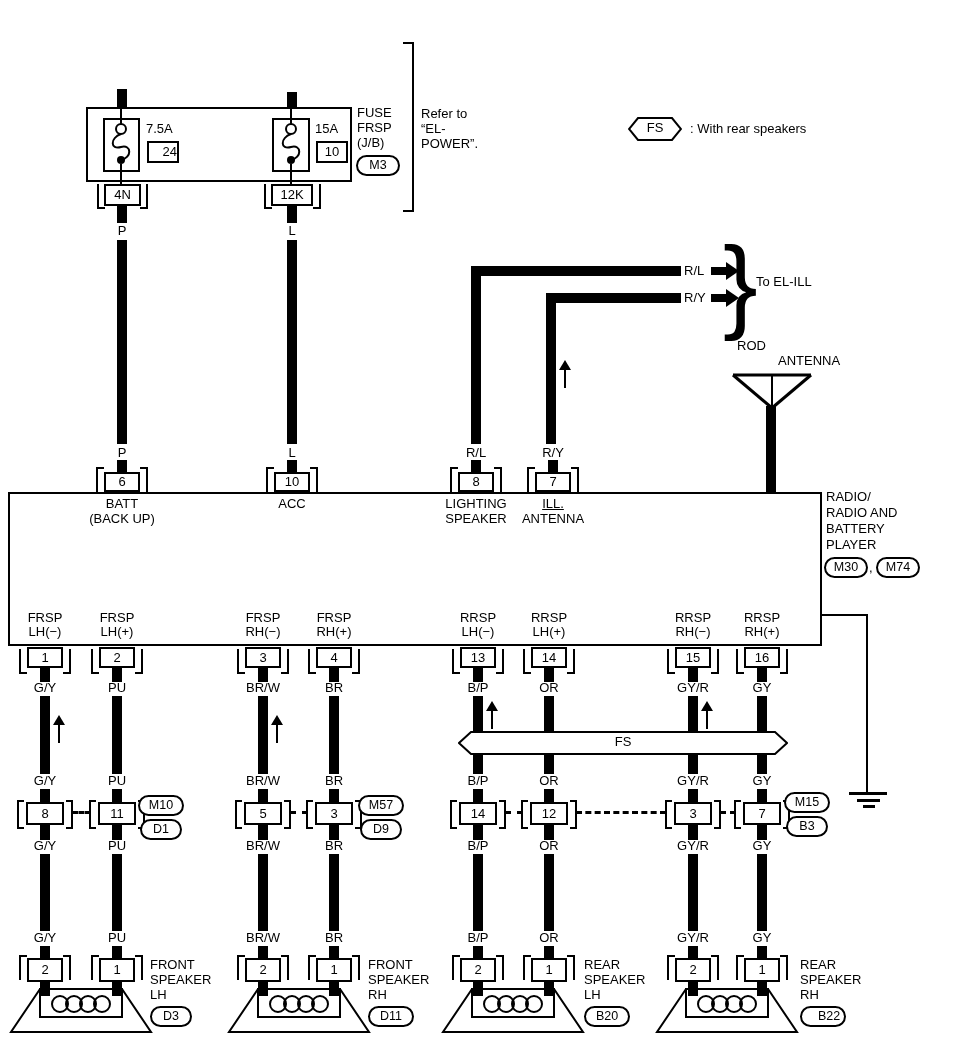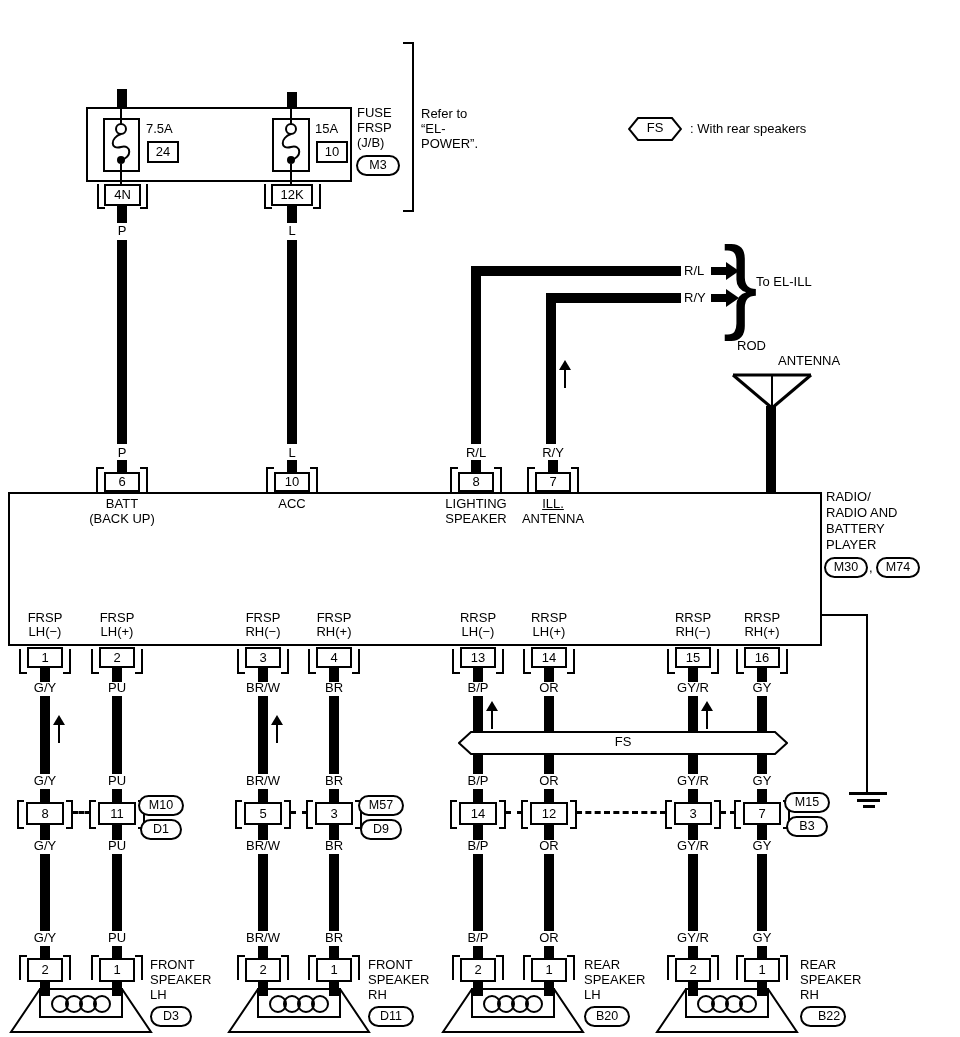--- a/index.html
+++ b/index.html
@@ -54,21 +54,21 @@
   <div class="box" style="left:103px;top:118px;width:37px;height:54px;">
     <svg width="33" height="50">
       <line x1="16" y1="0" x2="16" y2="4" stroke="#000" stroke-width="2"></line>
       <circle cx="16" cy="9" r="5" fill="#fff" stroke="#000" stroke-width="2"></circle>
       <path d="M16,14 C5,18 5,30 16,27 C27,24 27,38 16,40" fill="none" stroke="#000" stroke-width="2"></path>
       <circle cx="16" cy="40" r="4" fill="#000"></circle>
       <line x1="16" y1="44" x2="16" y2="50" stroke="#000" stroke-width="2"></line>
     </svg>
   </div>
   <div class="t" style="left:146px;top:122px;">7.5A</div>
-  <div class="box" style="left:147px;top:141px;width:32px;height:22px;text-align:center;font-size:13px;line-height:18px;">24</div>
+  <div class="box" style="left:147px;top:141px;width:32px;height:22px;text-align:right;font-size:13px;line-height:18px;">24</div>
   <div class="box" style="left:272px;top:118px;width:38px;height:54px;">
     <svg width="34" height="50">
       <line x1="17" y1="0" x2="17" y2="4" stroke="#000" stroke-width="2"></line>
       <circle cx="17" cy="9" r="5" fill="#fff" stroke="#000" stroke-width="2"></circle>
       <path d="M17,14 C6,18 6,30 17,27 C28,24 28,38 17,40" fill="none" stroke="#000" stroke-width="2"></path>
       <circle cx="17" cy="40" r="4" fill="#000"></circle>
       <line x1="17" y1="44" x2="17" y2="50" stroke="#000" stroke-width="2"></line>
     </svg>
   </div>
   <div class="t" style="left:315px;top:122px;">15A</div>

